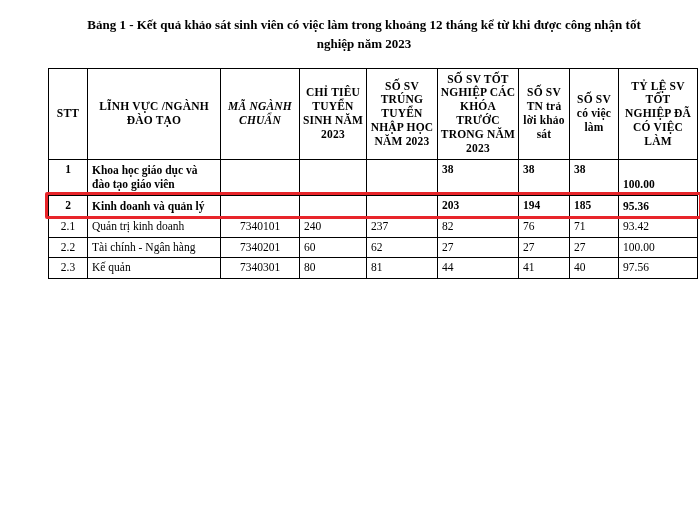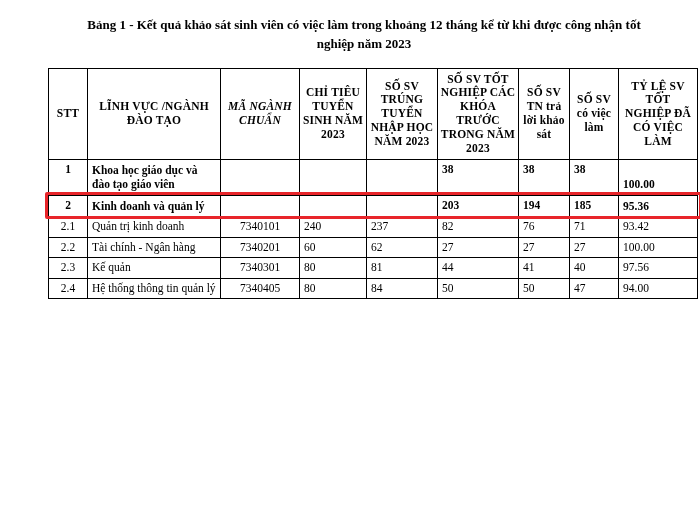--- a/index.html
+++ b/index.html
@@ -159,29 +159,18 @@
             <td class="c-stt">2.3</td>
             <td class="c-field">Kế quản</td>
             <td class="c-code">7340301</td>
             <td class="c-num">80</td>
             <td class="c-num">81</td>
             <td class="c-num">44</td>
             <td class="c-num">41</td>
             <td class="c-num">40</td>
             <td class="c-rate">97.56</td>
           </tr>
-          <tr>
-            <td class="c-stt">2.4</td>
-            <td class="c-field">Hệ thống thông tin quản lý</td>
-            <td class="c-code">7340405</td>
-            <td class="c-num">80</td>
-            <td class="c-num">84</td>
-            <td class="c-num">50</td>
-            <td class="c-num">50</td>
-            <td class="c-num">47</td>
-            <td class="c-rate">94.00</td>
-          </tr>
         </tbody>
     </table>
     <div class="highlight-box" style="left: -3.5px; top: 124.406px; width: 657px; height: 26.5625px;"></div>
   </div>
 
 </div>
 
 </body></html>

